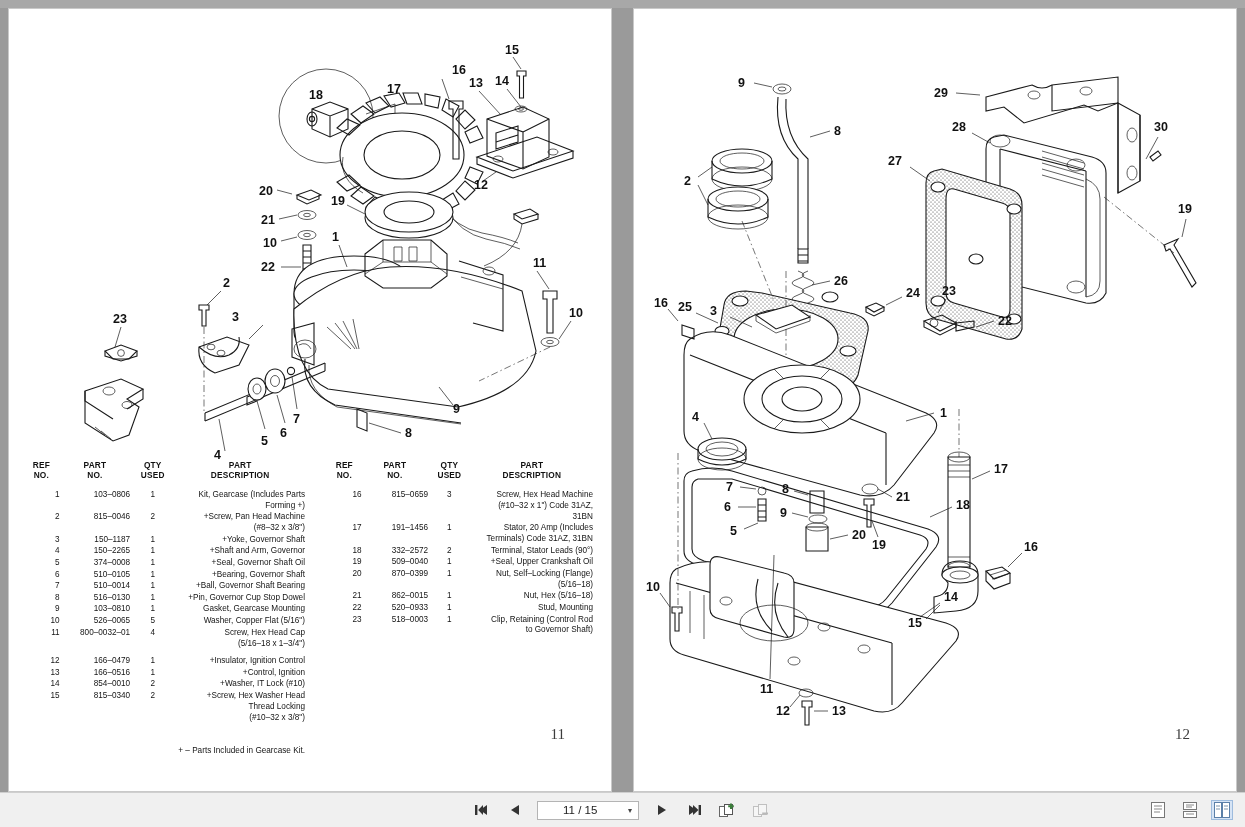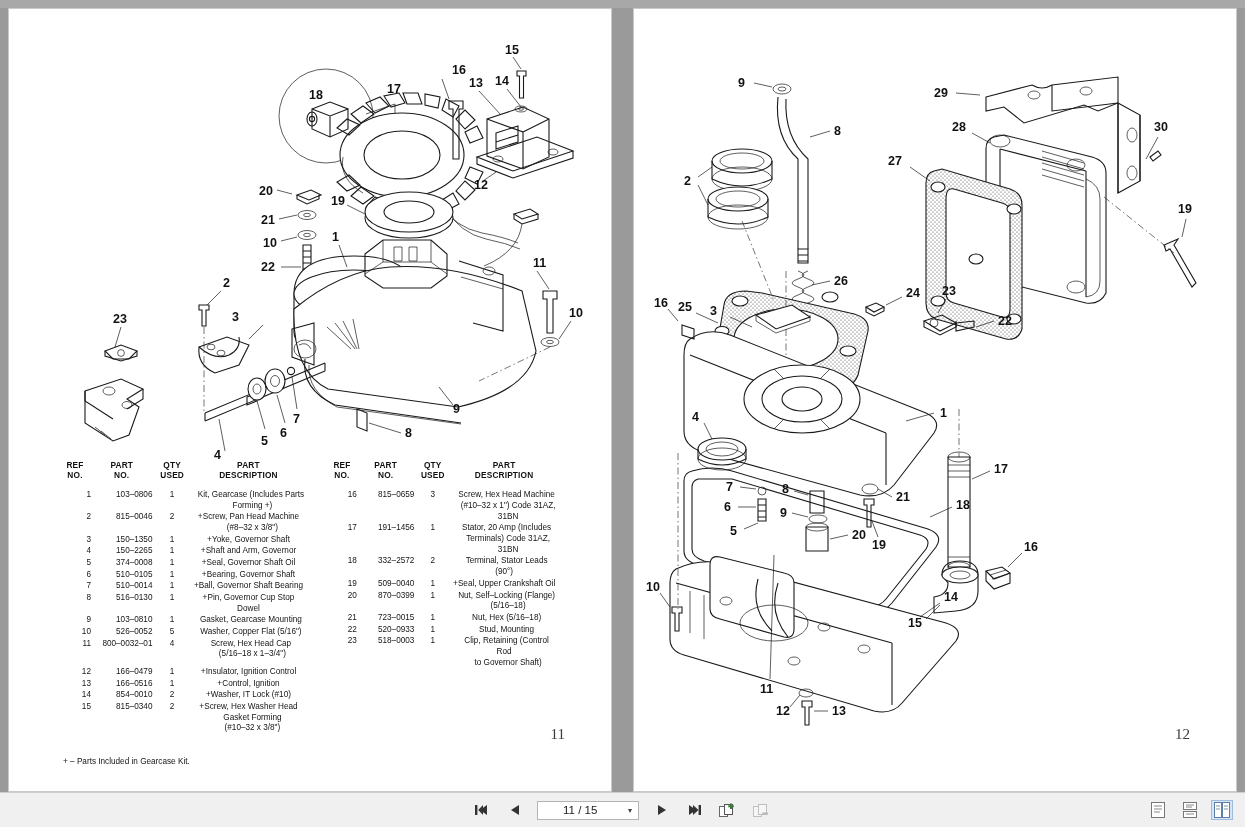--- a/index.html
+++ b/index.html
@@ -44,21 +44,21 @@
   .dwg-fill { fill:#ffffff; stroke:#1a1a1a; stroke-width:1.1; }
   .dwg-hatch { fill:url(#gasketfill); stroke:#1a1a1a; stroke-width:1.1; }
   .callout {
     font-family:"Liberation Sans", sans-serif;
     font-size:12.5px; font-weight:bold; fill:#111;
   }
 
   
   .parts-table {
     position:absolute; left:0; top:452px; width:604px; height:282px;
-    display:flex; padding:0 50px;
+    display:flex; padding:0 14px;
     font-family:"Liberation Sans", sans-serif;
   }
   .col { width:50%; padding-right:6px; }
   .col.col-right { padding-left:16px; }
 
   table.pt { width:100%; border-collapse:collapse; }
   table.pt th {
     font-size:8.3px; font-weight:bold; color:#111;
     text-align:center; line-height:1.18; padding:0 0 9px 0;
     vertical-align:top; letter-spacing:0.02em;
@@ -68,26 +68,26 @@
   th.h-qty { width:16%; }
   th.h-desc { width:46%; }
 
   table.pt td {
     font-size:8.2px; color:#141414; line-height:1.32;
     vertical-align:top; padding:0.4px 0;
   }
   td.c-ref { text-align:right; padding-right:5px; white-space:nowrap; }
   td.c-part { text-align:right; white-space:nowrap; }
   td.c-qty { text-align:center; }
-  td.c-desc { text-align:center; padding-left:10px; }
+  td.c-desc { text-align:right; padding-left:10px; }
   td.c-desc .plus { display:inline-block; width:5px; }
   .desc-ind { display:block; padding-left:8px; }
   tr.spacer td { height:6px; line-height:6px; font-size:0; }
 
-  .footnote { font-size:8.2px; color:#141414; margin-top:22px; padding-left:4px; }
+  .footnote { font-size:8.2px; color:#141414; margin-top:22px; padding-left:4px;text-align:right; }
 
   
   .toolbar {
     position:absolute; left:0; bottom:0; width:1245px; height:35px;
     background:#f0f0f0; border-top:1px solid #cfcfcf;
     display:flex; align-items:center;
   }
   .tb-center {
     position:absolute; left:0; right:0; margin:0 auto;
     width:300px; display:flex; align-items:center; justify-content:center; gap:13px;
@@ -370,21 +370,21 @@
                   <td class="c-desc"><span class="plus"></span>Kit, Gearcase (Includes Parts<span class="desc-ind">Forming +)</span></td>
                 </tr>
                 <tr>
                   <td class="c-ref">2</td>
                   <td class="c-part">815–0046</td>
                   <td class="c-qty">2</td>
                   <td class="c-desc"><span class="plus">+</span>Screw, Pan Head Machine<span class="desc-ind">(#8–32 x 3/8")</span></td>
                 </tr>
                 <tr>
                   <td class="c-ref">3</td>
-                  <td class="c-part">150–1350</td>
+                  <td class="c-part">150–1187</td>
                   <td class="c-qty">1</td>
                   <td class="c-desc"><span class="plus">+</span>Yoke, Governor Shaft</td>
                 </tr>
                 <tr>
                   <td class="c-ref">4</td>
                   <td class="c-part">150–2265</td>
                   <td class="c-qty">1</td>
                   <td class="c-desc"><span class="plus">+</span>Shaft and Arm, Governor</td>
                 </tr>
                 <tr>
@@ -412,21 +412,21 @@
                   <td class="c-desc"><span class="plus">+</span>Pin, Governor Cup Stop Dowel</td>
                 </tr>
                 <tr>
                   <td class="c-ref">9</td>
                   <td class="c-part">103–0810</td>
                   <td class="c-qty">1</td>
                   <td class="c-desc"><span class="plus"></span>Gasket, Gearcase Mounting</td>
                 </tr>
                 <tr>
                   <td class="c-ref">10</td>
-                  <td class="c-part">526–0052</td>
+                  <td class="c-part">526–0065</td>
                   <td class="c-qty">5</td>
                   <td class="c-desc"><span class="plus"></span>Washer, Copper Flat (5/16")</td>
                 </tr>
                 <tr>
                   <td class="c-ref">11</td>
                   <td class="c-part">800–0032–01</td>
                   <td class="c-qty">4</td>
                   <td class="c-desc"><span class="plus"></span>Screw, Hex Head Cap<span class="desc-ind">(5/16–18 x 1–3/4")</span></td>
                 </tr>
                 <tr class="spacer">
@@ -447,21 +447,21 @@
                 <tr>
                   <td class="c-ref">14</td>
                   <td class="c-part">854–0010</td>
                   <td class="c-qty">2</td>
                   <td class="c-desc"><span class="plus">+</span>Washer, IT Lock (#10)</td>
                 </tr>
                 <tr>
                   <td class="c-ref">15</td>
                   <td class="c-part">815–0340</td>
                   <td class="c-qty">2</td>
-                  <td class="c-desc"><span class="plus">+</span>Screw, Hex Washer Head<span class="desc-ind">Gasket Forming</span><span class="desc-ind">(#10–32 x 3/8")</span></td>
+                  <td class="c-desc"><span class="plus">+</span>Screw, Hex Washer Head<span class="desc-ind">Thread Locking</span><span class="desc-ind">(#10–32 x 3/8")</span></td>
                 </tr>
               </tbody>
           </table>
           <div class="footnote">+ – Parts Included in Gearcase Kit.</div>
         </div>
 
         <div class="col col-right">
           <table class="pt">
             <thead>
               <tr>
@@ -505,21 +505,21 @@
                   <td class="c-desc"><span class="plus">+</span>Seal, Upper Crankshaft Oil</td>
                 </tr>
                 <tr>
                   <td class="c-ref">20</td>
                   <td class="c-part">870–0399</td>
                   <td class="c-qty">1</td>
                   <td class="c-desc"><span class="plus"></span>Nut, Self–Locking (Flange)<span class="desc-ind">(5/16–18)</span></td>
                 </tr>
                 <tr>
                   <td class="c-ref">21</td>
-                  <td class="c-part">723–0015</td>
+                  <td class="c-part">862–0015</td>
                   <td class="c-qty">1</td>
                   <td class="c-desc"><span class="plus"></span>Nut, Hex (5/16–18)</td>
                 </tr>
                 <tr>
                   <td class="c-ref">22</td>
                   <td class="c-part">520–0933</td>
                   <td class="c-qty">1</td>
                   <td class="c-desc"><span class="plus"></span>Stud, Mounting</td>
                 </tr>
                 <tr>

